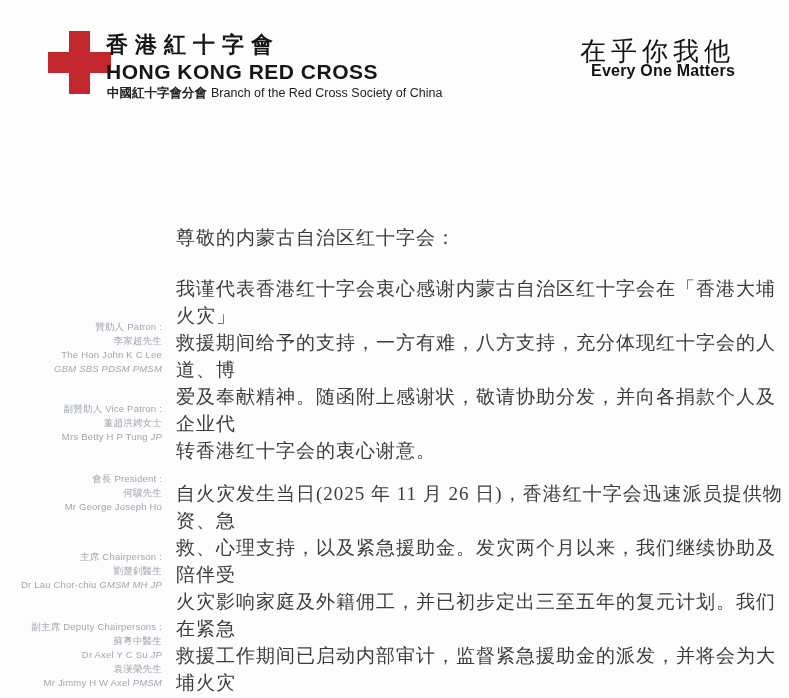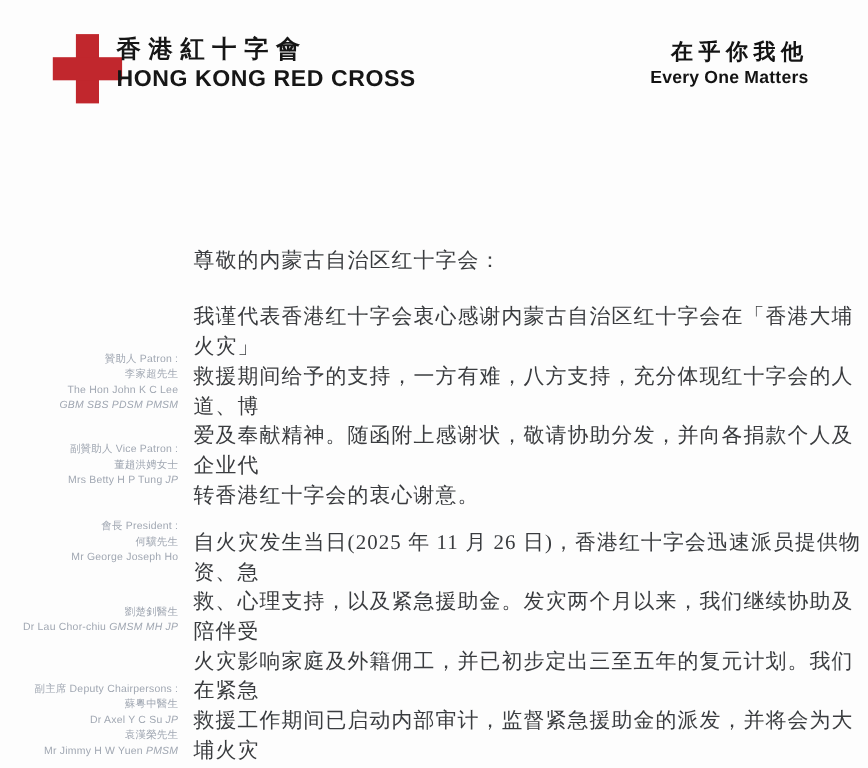--- a/index.html
+++ b/index.html
@@ -26,21 +26,21 @@
     font-size:21px;font-weight:bold;letter-spacing:0.5px;color:#161616;
   }
   .org-branch{
     position:absolute;left:107px;top:85px;
     font-size:12.5px;color:#222;
   }
   .branch-zh{font-weight:bold;margin-right:4px;}
 
   .slogan-zh{
     position:absolute;top:34px;right:54px;
-    font-size:20px;font-weight:bold;letter-spacing:5px;color:#131313;
+    font-size:26px;font-weight:normal;letter-spacing:5px;color:#131313;
   }
   .slogan-en{
     position:absolute;top:62px;right:54px;
     font-size:16px;font-weight:bold;color:#131313;letter-spacing:0.2px;
   }
 
   
   .sidebar{position:absolute;left:0;top:0;width:170px;height:698px;}
   .sb-block{
     position:absolute;left:0;width:162px;padding-right:6px;
@@ -67,20 +67,23 @@
 
 <div class="page">
 
   <div class="logo">
     <div class="cross-v"></div>
     <div class="cross-h"></div>
   </div>
 
   <div class="org-zh">香港紅十字會</div>
   <div class="org-en">HONG KONG RED CROSS</div>
+  <div class="org-branch">
+    <span class="branch-zh">中國紅十字會分會</span><span class="branch-en">Branch of the Red Cross Society of China</span>
+  </div>
 
   <div class="slogan-zh">在乎你我他</div>
   <div class="slogan-en">Every One Matters</div>
 
   <aside class="sidebar">
 
     <div class="sb-block" style="top:402px">
       <div class="sb-label">副贊助人 Vice Patron :</div>
       <div class="sb-line">董趙洪娉女士</div>
       <div class="sb-line"><span>Mrs Betty H P Tung</span>
@@ -94,32 +97,33 @@
       <div class="sb-line honors">GBM SBS PDSM PMSM</div>
     </div>
 
     <div class="sb-block" style="top:472px">
       <div class="sb-label">會長 President :</div>
       <div class="sb-line">何驥先生</div>
       <div class="sb-line">Mr George Joseph Ho</div>
     </div>
 
     <div class="sb-block" style="top:550px">
+      <div class="sb-label">主席 Chairperson :</div>
       <div class="sb-line">劉楚釗醫生</div>
       <div class="sb-line"><span>Dr Lau Chor-chiu</span>
         <span class="honors">GMSM MH JP</span></div>
     </div>
 
     <div class="sb-block" style="top:620px">
       <div class="sb-label">副主席 Deputy Chairpersons :</div>
       <div class="sb-line">蘇粵中醫生</div>
       <div class="sb-line"><span>Dr Axel Y C Su</span>
         <span class="honors">JP</span></div>
       <div class="sb-line">袁漢榮先生</div>
-      <div class="sb-line"><span>Mr Jimmy H W Yuen</span>
+      <div class="sb-line"><span>Mr Jimmy H W Axel</span>
         <span class="honors">PMSM</span></div>
     </div>
 
   </aside>
 
   <main class="letter">
     <p class="salutation">尊敬的内蒙古自治区红十字会：</p>
     <p>我谨代表香港红十字会衷心感谢内蒙古自治区红十字会在「香港大埔火灾」
 救援期间给予的支持，一方有难，八方支持，充分体现红十字会的人道、博
 爱及奉献精神。随函附上感谢状，敬请协助分发，并向各捐款个人及企业代

